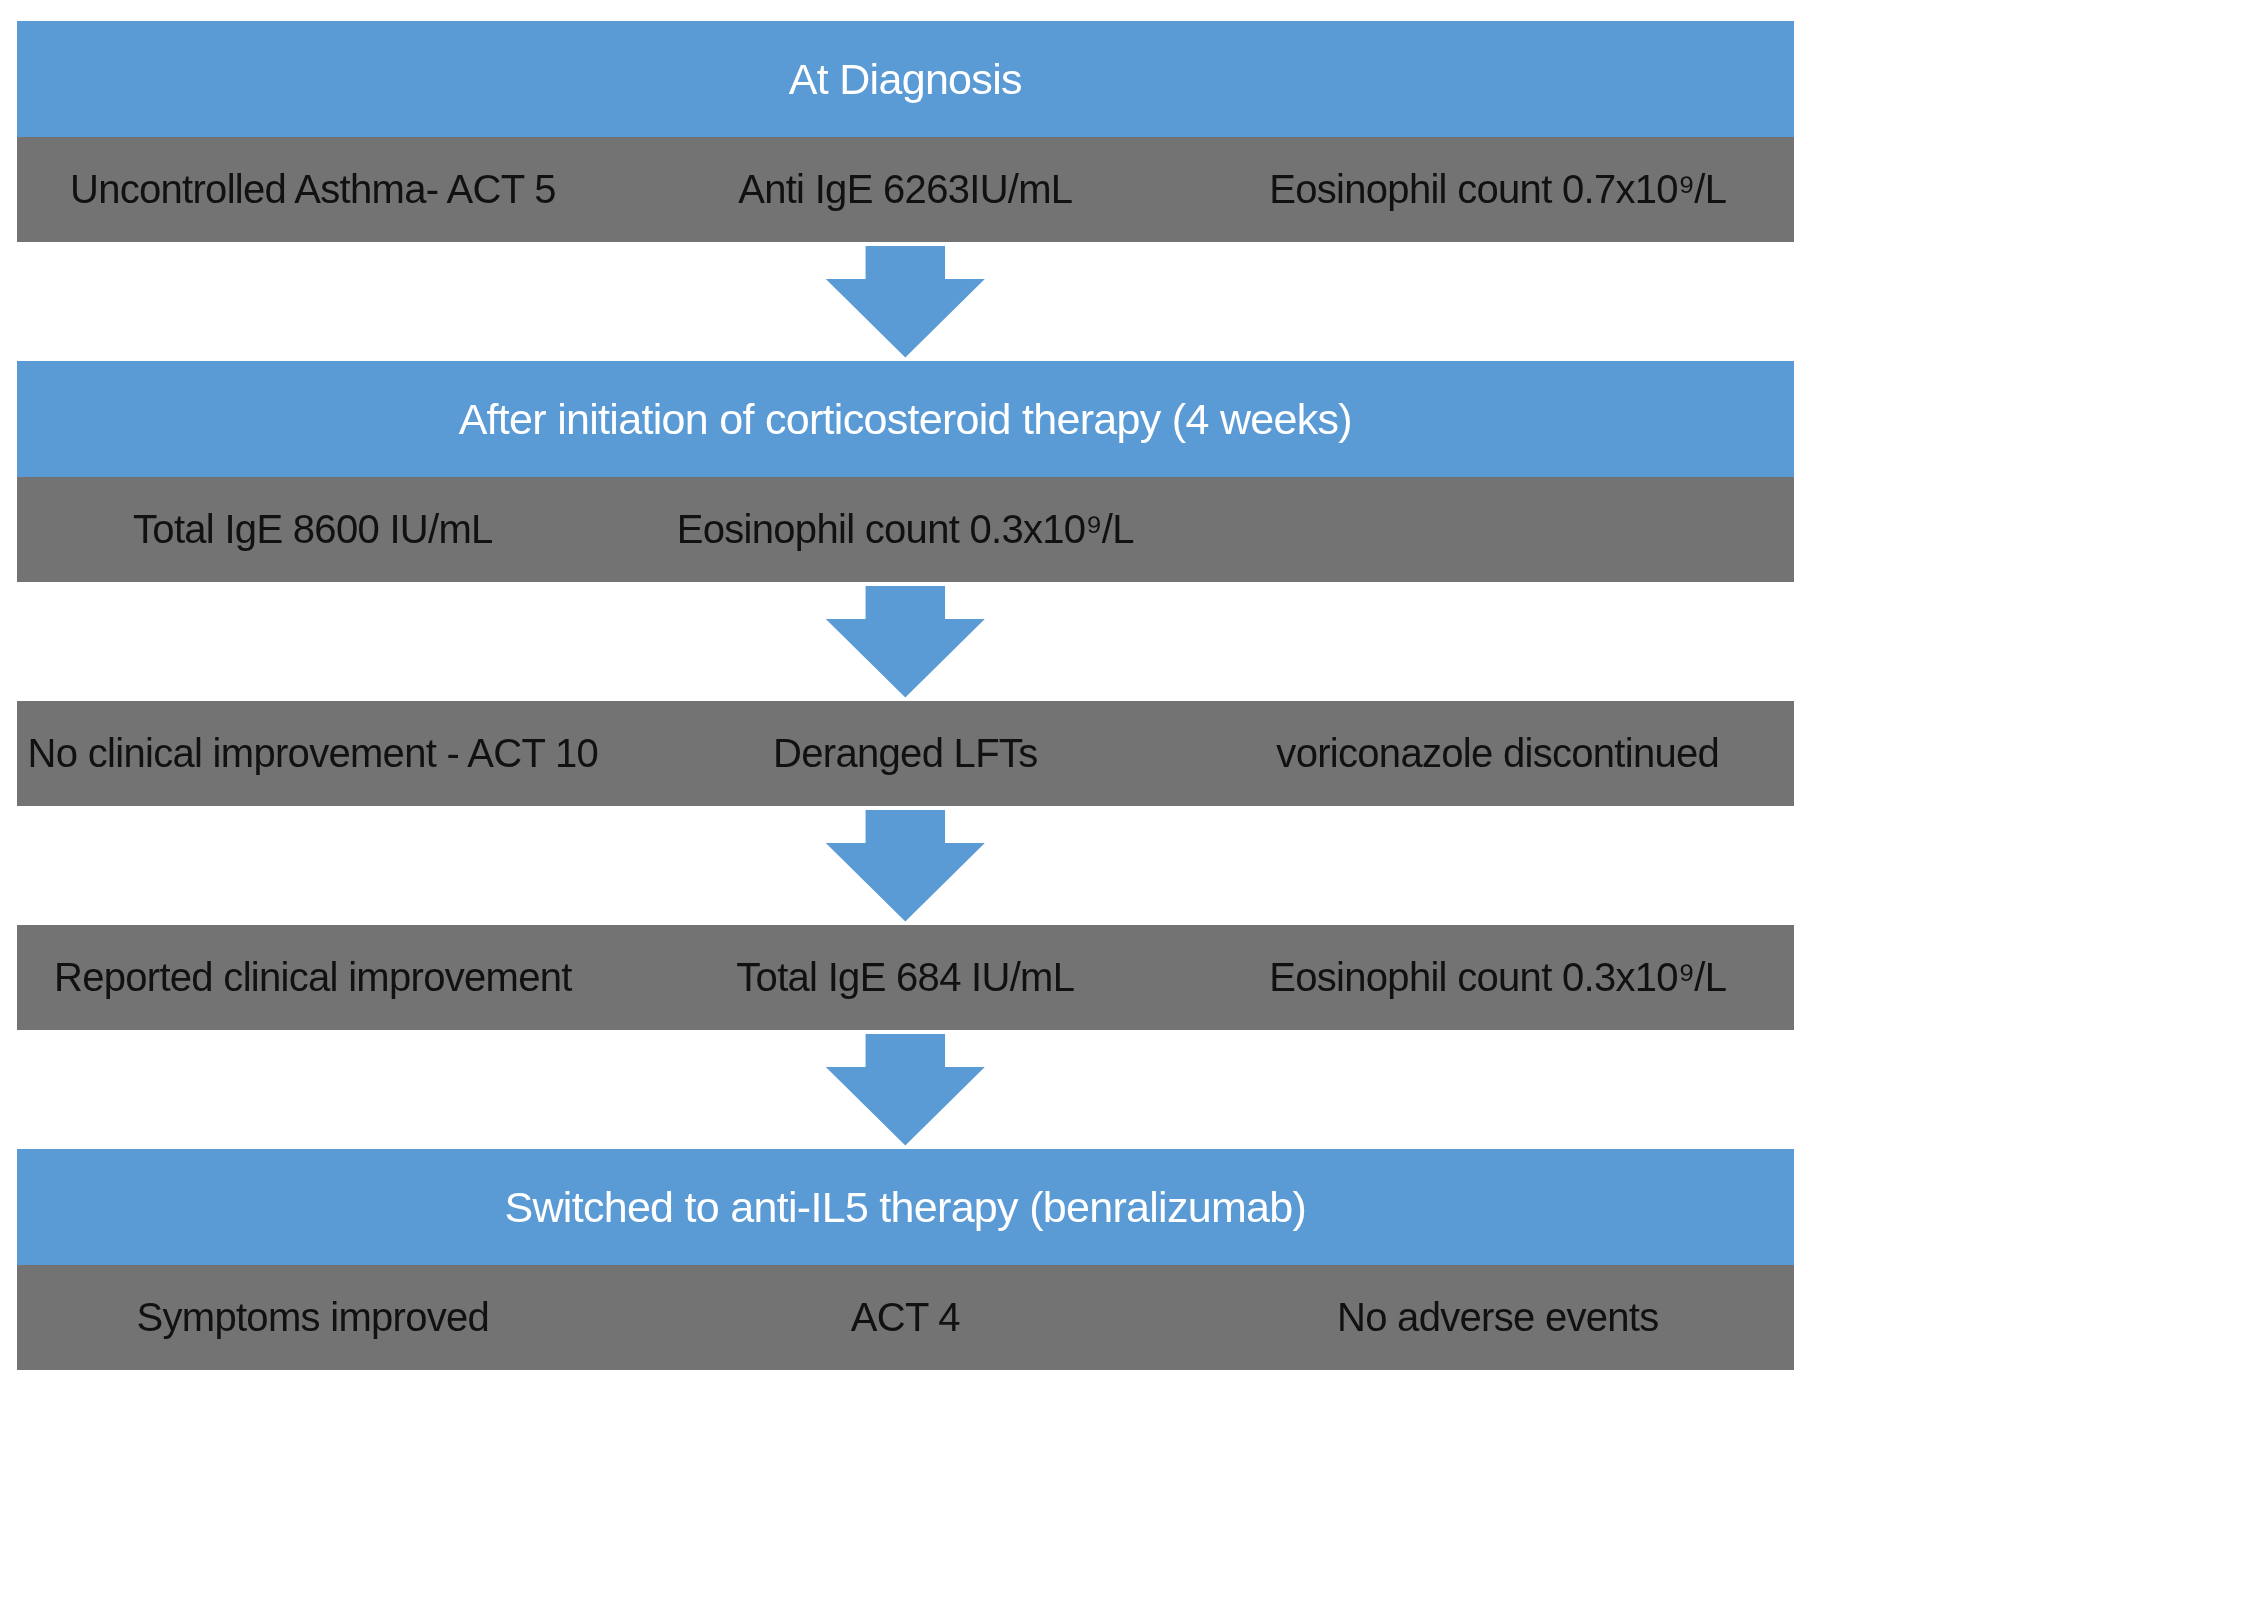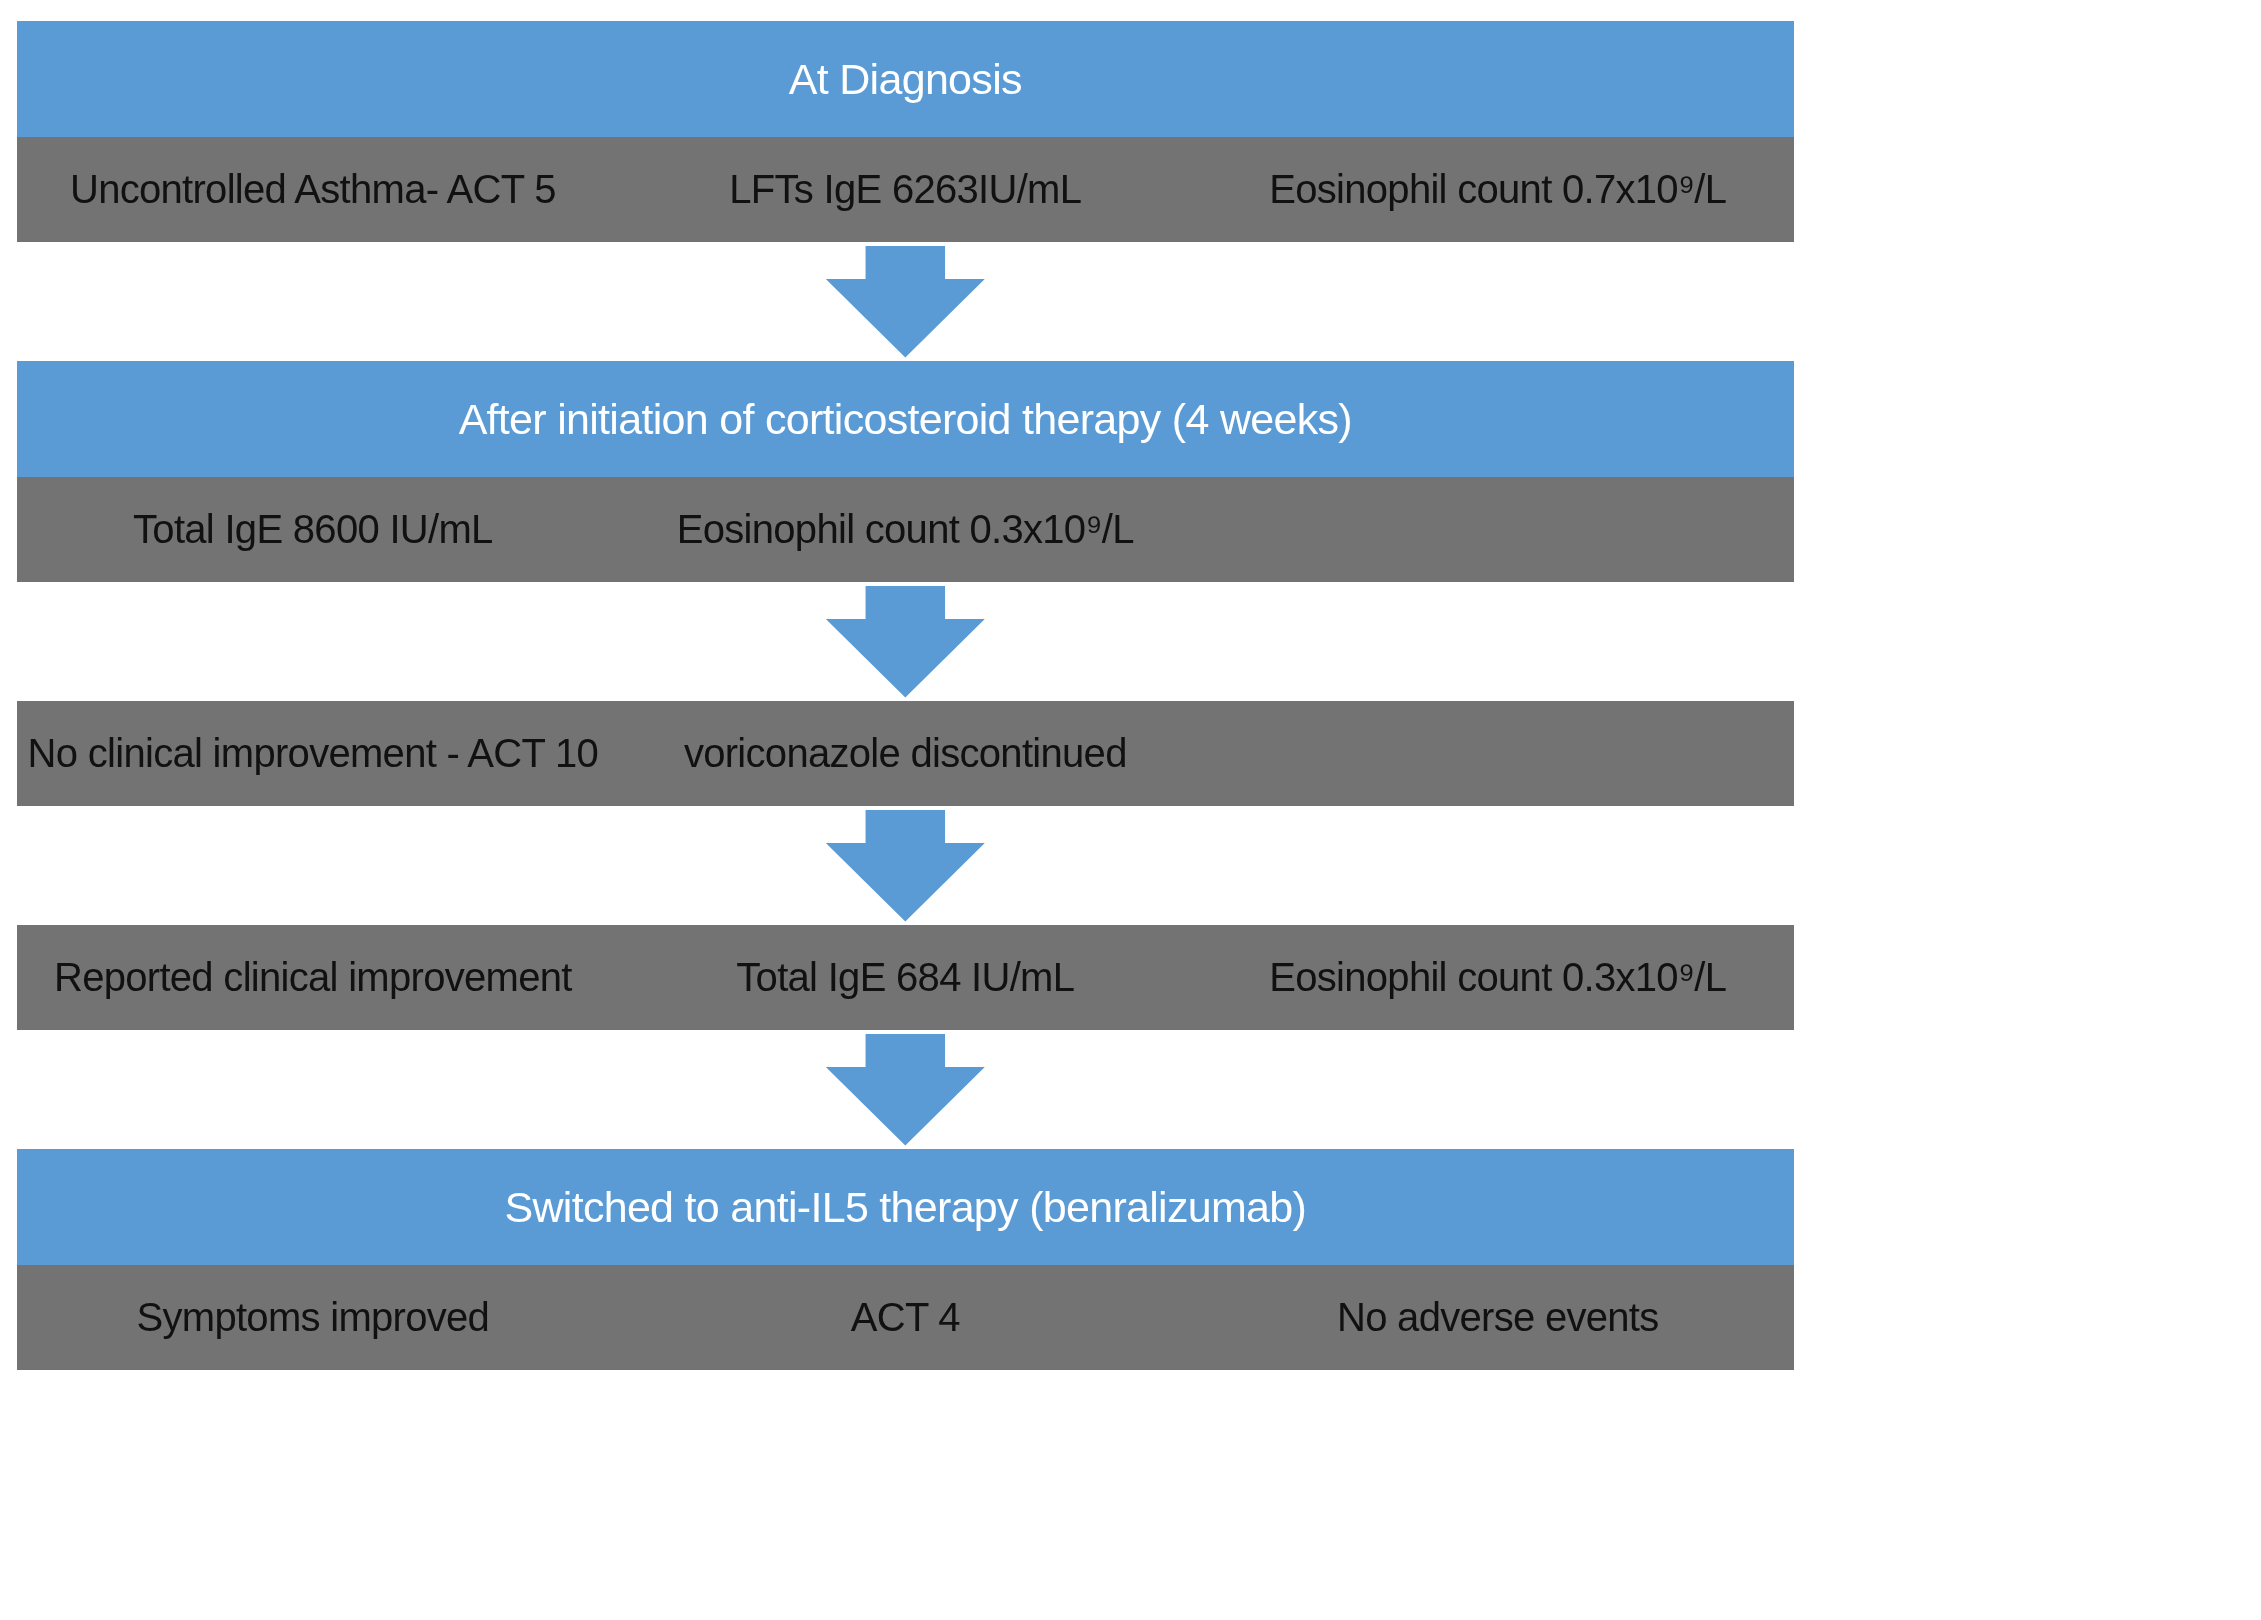--- a/index.html
+++ b/index.html
@@ -63,21 +63,21 @@
 <body>
 
 <div class="canvas">
 
   <section class="step">
     <div class="step-header">
       <span>At Diagnosis</span>
     </div>
     <div class="step-row">
       <div class="cell">Uncontrolled Asthma- ACT 5</div>
-      <div class="cell">LFTs IgE 6263IU/mL</div>
+      <div class="cell">Anti IgE 6263IU/mL</div>
       <div class="cell">Eosinophil count 0.7x10⁹/L</div>
     </div>
   </section>
 
   <div class="arrow-wrap">
     <div class="arrow"></div>
   </div>
 
   <section class="step">
     <div class="step-header">
@@ -89,20 +89,21 @@
     </div>
   </section>
 
   <div class="arrow-wrap">
     <div class="arrow"></div>
   </div>
 
   <section class="step">
     <div class="step-row">
       <div class="cell">No clinical improvement - ACT 10</div>
+      <div class="cell">Deranged LFTs</div>
       <div class="cell">voriconazole discontinued</div>
     </div>
   </section>
 
   <div class="arrow-wrap">
     <div class="arrow"></div>
   </div>
 
   <section class="step">
     <div class="step-row">

